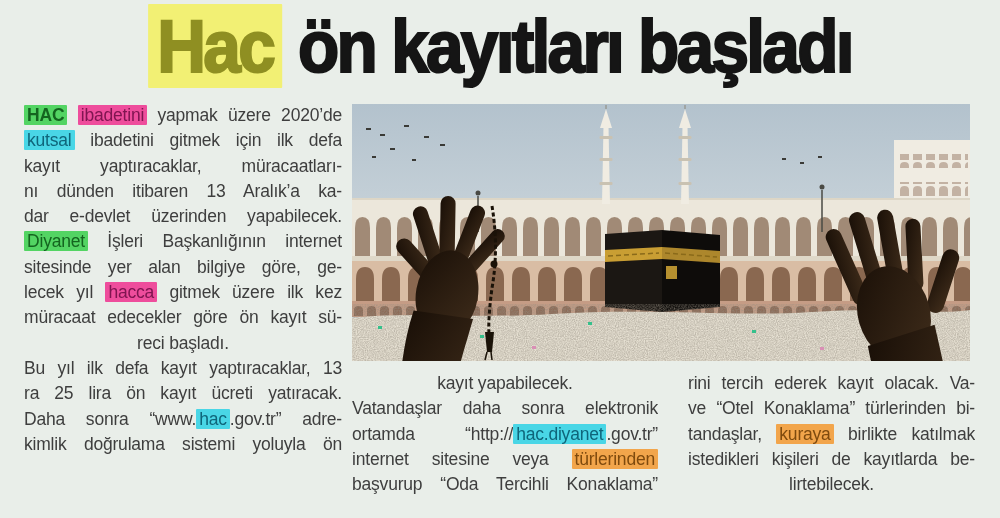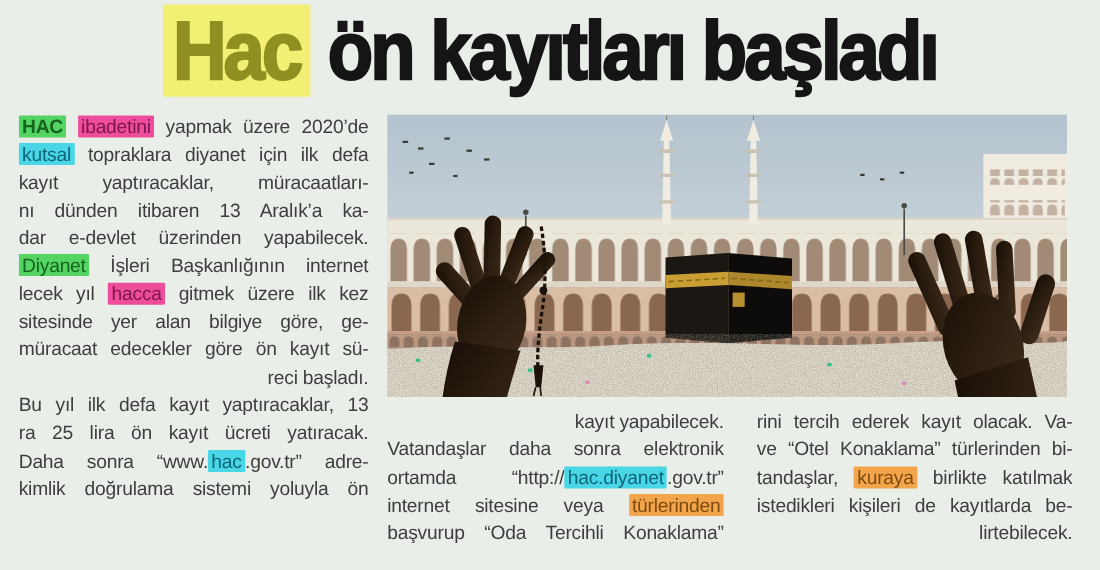--- a/index.html
+++ b/index.html
@@ -32,26 +32,26 @@
     color:var(--headline-text);
     -webkit-text-stroke:2.2px currentColor;
     transform:scaleX(.9);transform-origin:50% 0;
   }
   .headline .hl{padding:0 10px;-webkit-text-stroke:2.2px currentColor;}
   
   .col{
     position:absolute;font-size:17.5px;line-height:25.3px;
     letter-spacing:-0.2px;color:var(--body-text);
   }
-  .col-left{left:17px;top:103px;width:318px;}
+  .col-left{left:24px;top:103px;width:318px;}
   .col-middle{left:352px;top:371px;width:306px;}
   .col-right{left:688px;top:371px;width:287px;}
   .line{height:25.3px;overflow:hidden;text-align:justify;}
   .line::after{content:"";display:inline-block;width:100%;height:0;}
-  .line.nojust{text-align:right;}
+  .line.nojust{text-align:center;}
   .line.nojust::after{content:none;}
   .hl{padding:0 3px;border-radius:1px;}
   .hl-yellow{background:var(--hl-yellow-bg);color:var(--hl-yellow-fg);}
   .hl-green{background:var(--hl-green-bg);color:var(--hl-green-fg);}
   .hl-pink{background:var(--hl-pink-bg);color:var(--hl-pink-fg);}
   .hl-cyan{background:var(--hl-cyan-bg);color:var(--hl-cyan-fg);}
   .hl-orange{background:var(--hl-orange-bg);color:var(--hl-orange-fg);margin-top:32px;}
   
   .photo{position:absolute;left:352px;top:104px;width:618px;height:257px;margin:0;}
   .photo svg{display:block;}
@@ -65,27 +65,27 @@
   .gold{fill:var(--photo-gold);} .minaret{fill:var(--photo-minaret);}
   .minaret-trim{fill:#c9c2b2;} .speck-dark{fill:#3a3a36;}
 </style>
 </head>
 <body>
 
 <header class="headline"><span class="hl hl-yellow">Hac</span><span> ön kayıtları başladı</span></header>
 
 <section class="col col-left">
     <div class="line"><span class="hl hl-green" style="font-weight: bold;">HAC</span><span> </span><span class="hl hl-pink">ibadetini</span><span> yapmak üzere 2020’de</span></div>
-    <div class="line"><span class="hl hl-cyan">kutsal</span><span> topraklara diyanet için ilk defa</span></div>
+    <div class="line"><span class="hl hl-cyan">kutsal</span><span> ibadetini gitmek için ilk defa</span></div>
     <div class="line"><span>kayıt yaptıracaklar, müracaatları-</span></div>
     <div class="line"><span>nı dünden itibaren 13 Aralık’a ka-</span></div>
     <div class="line"><span>dar e-devlet üzerinden yapabilecek.</span></div>
     <div class="line"><span class="hl hl-green">Diyanet</span><span> İşleri Başkanlığının internet</span></div>
+    <div class="line"><span>sitesinde yer alan bilgiye göre, ge-</span></div>
     <div class="line"><span>lecek yıl </span><span class="hl hl-pink">hacca</span><span> gitmek üzere ilk kez</span></div>
-    <div class="line"><span>sitesinde yer alan bilgiye göre, ge-</span></div>
     <div class="line"><span>müracaat edecekler göre ön kayıt sü-</span></div>
     <div class="line nojust"><span>reci başladı.</span></div>
     <div class="line"><span>Bu yıl ilk defa kayıt yaptıracaklar, 13</span></div>
     <div class="line"><span>ra 25 lira ön kayıt ücreti yatıracak.</span></div>
     <div class="line"><span>Daha sonra “www.</span><span class="hl hl-cyan">hac</span><span>.gov.tr” adre-</span></div>
     <div class="line"><span>kimlik doğrulama sistemi yoluyla ön</span></div>
   </section>
 
 <figure class="photo">
   <svg width="618" height="257" viewBox="0 0 618 257" xmlns="http://www.w3.org/2000/svg">

